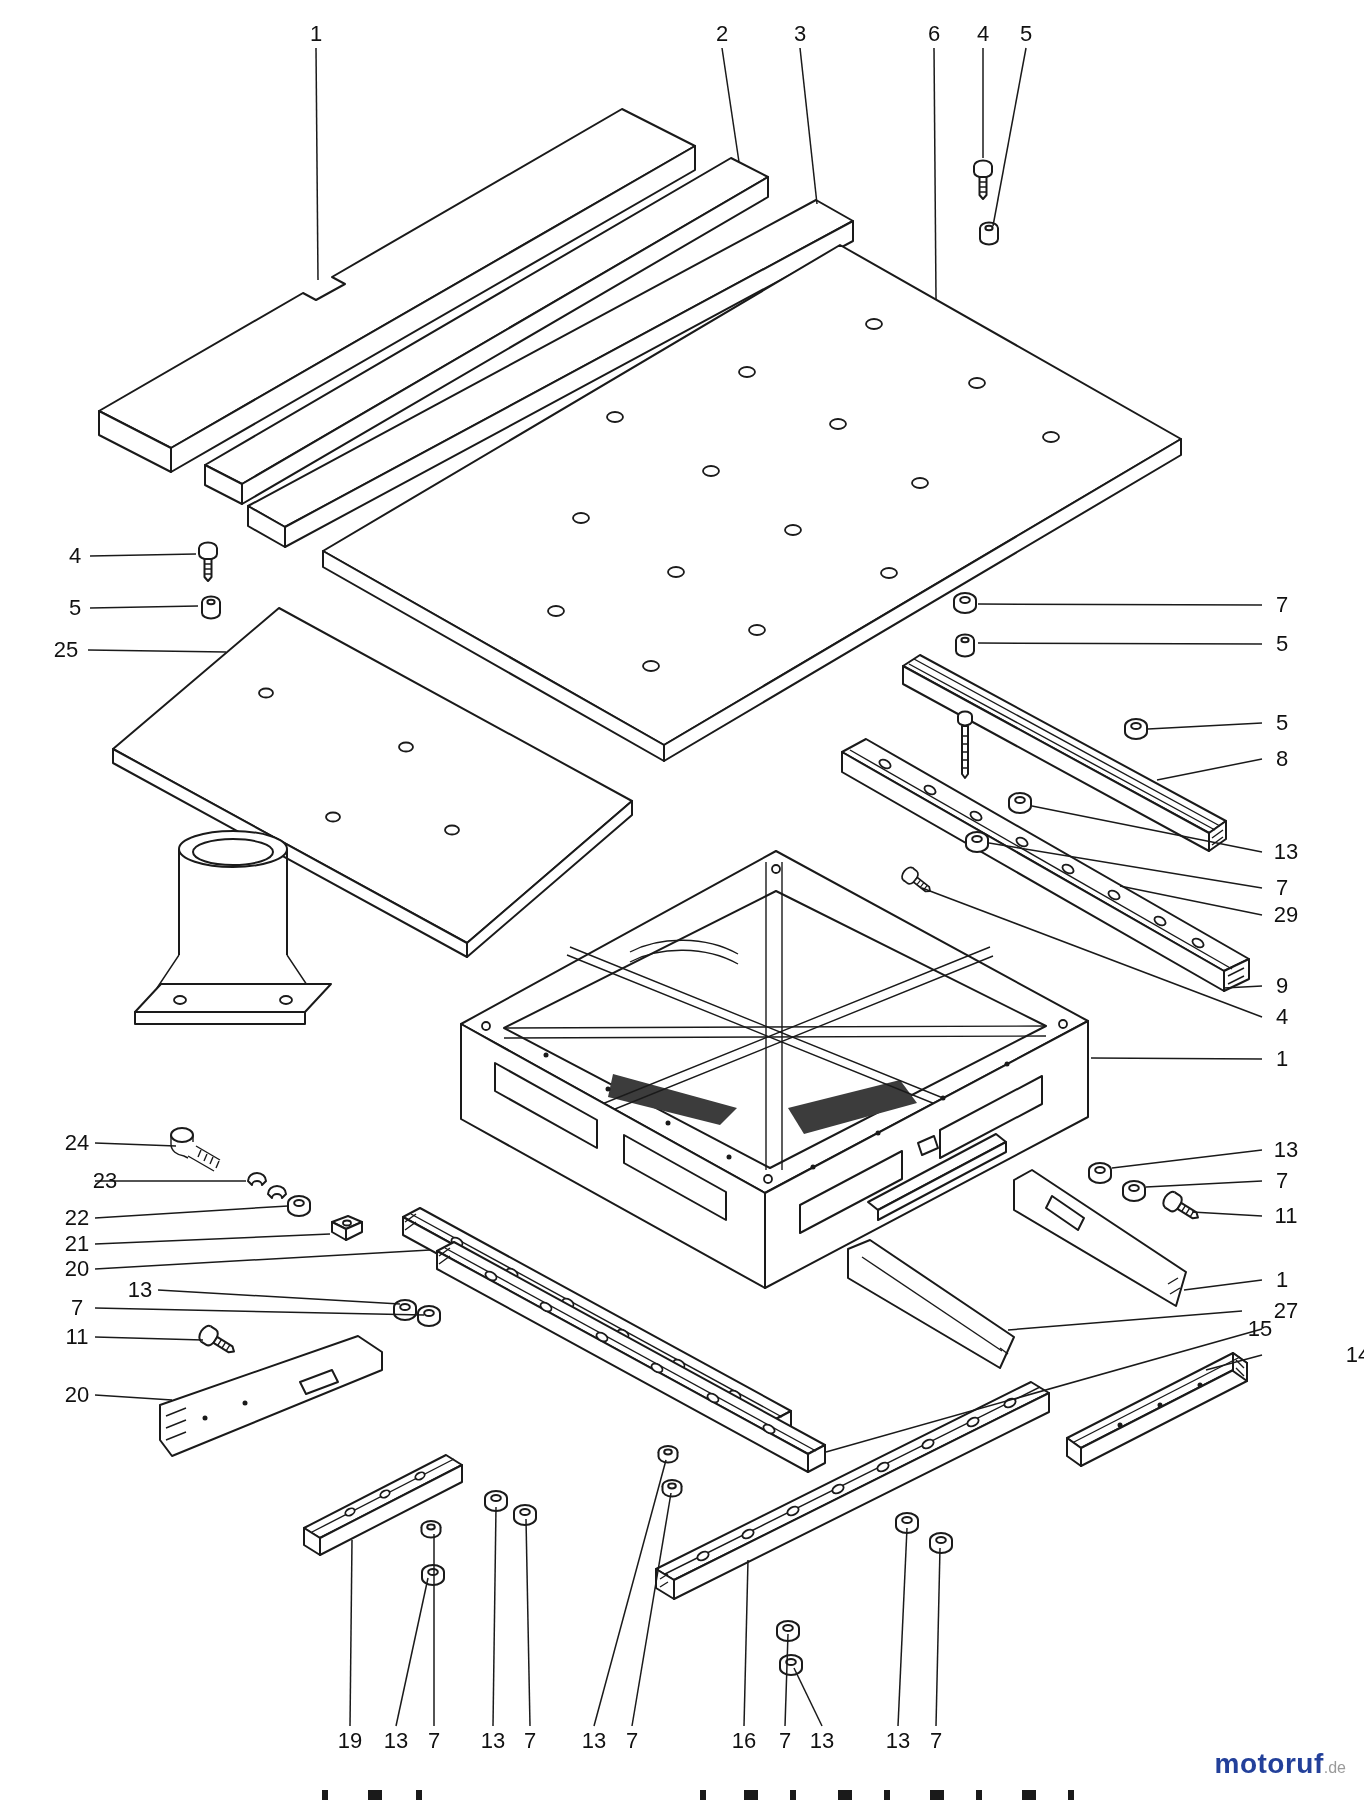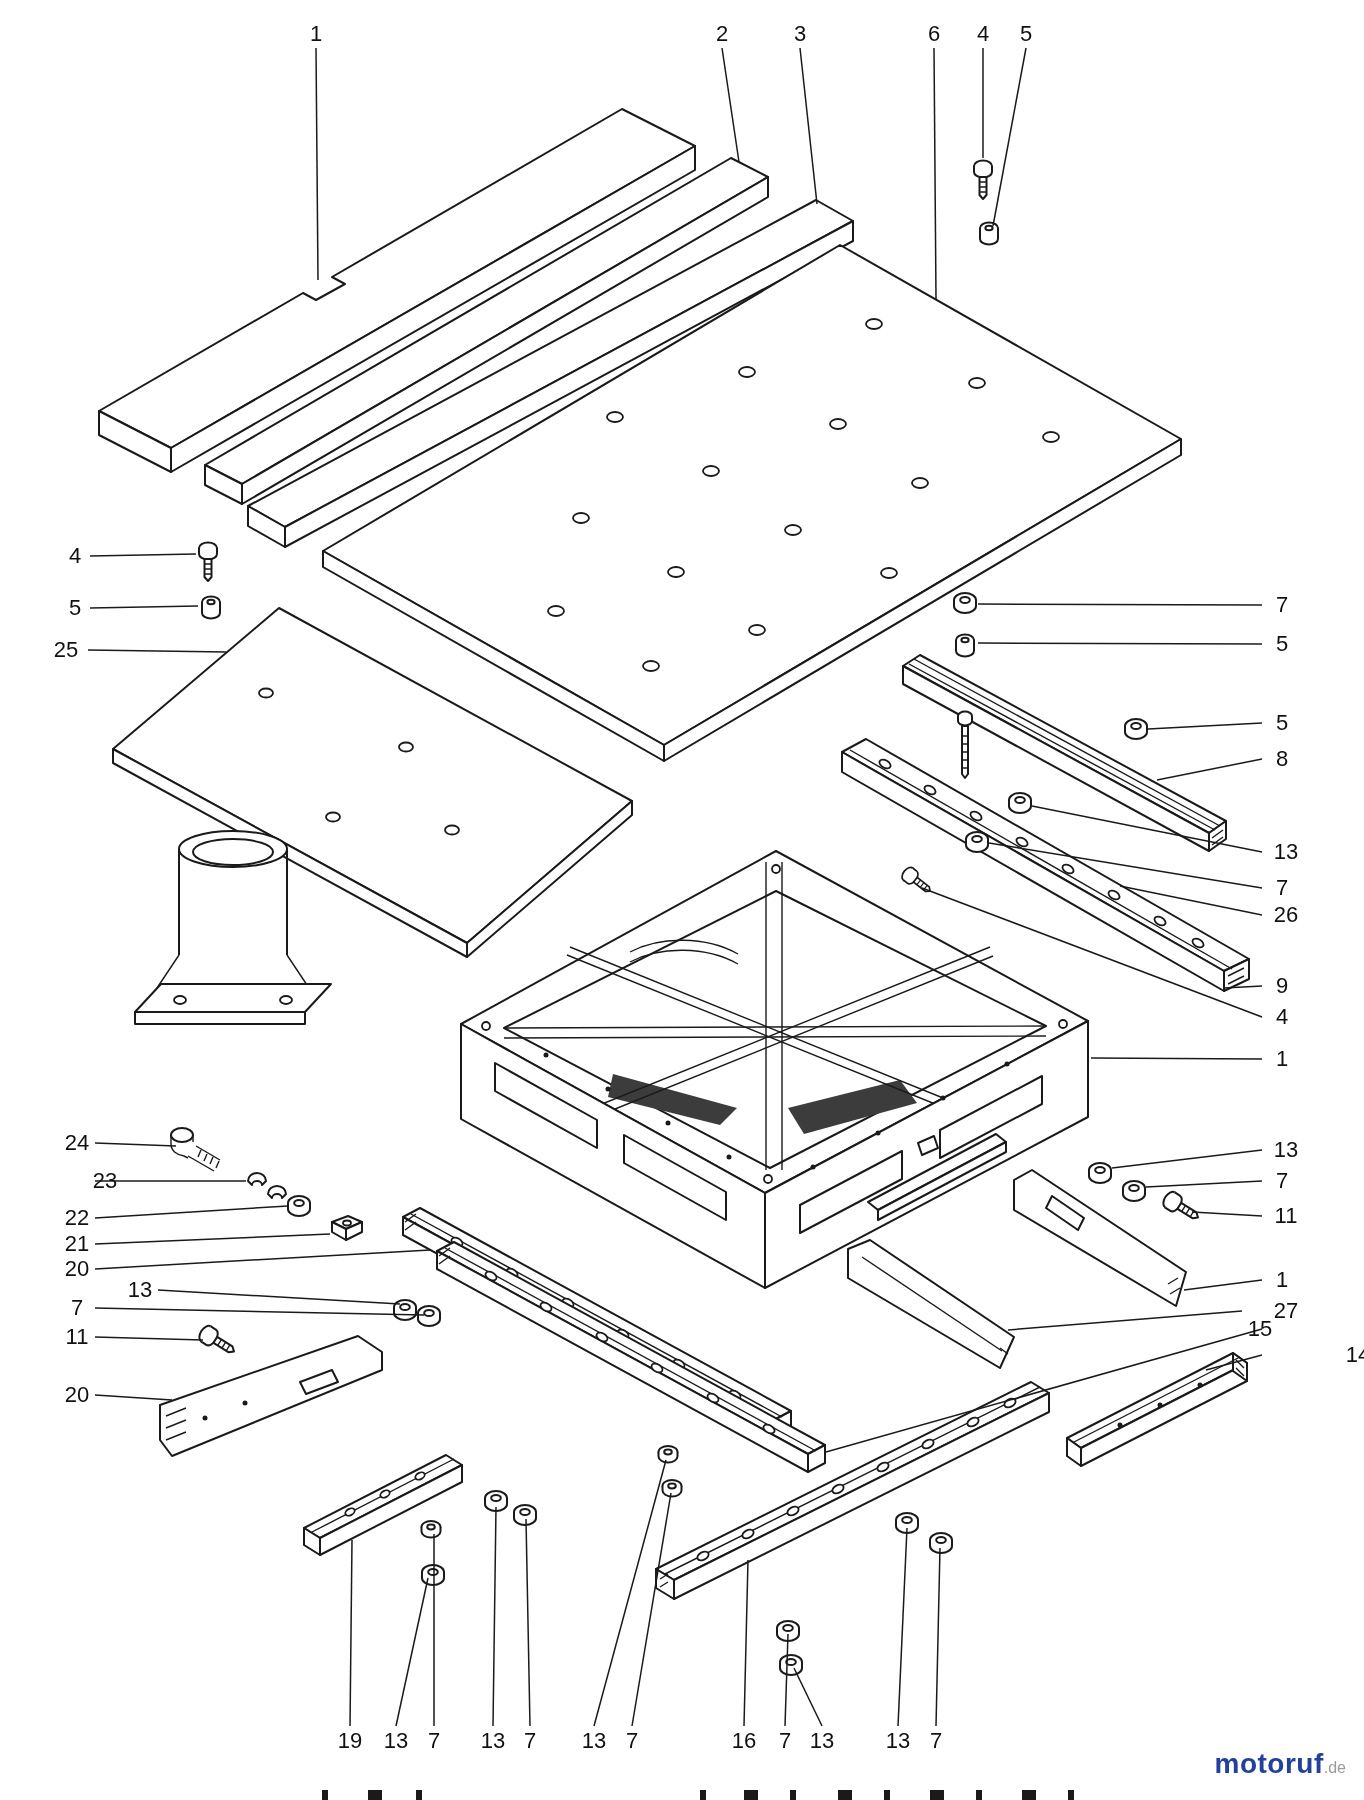--- a/index.html
+++ b/index.html
@@ -387,21 +387,21 @@
       <span class="callout" style="left: 1026px; top: 34px;">5</span>
       <span class="callout" style="left: 75px; top: 556px;">4</span>
       <span class="callout" style="left: 75px; top: 608px;">5</span>
       <span class="callout" style="left: 66px; top: 650px;">25</span>
       <span class="callout" style="left: 1282px; top: 605px;">7</span>
       <span class="callout" style="left: 1282px; top: 644px;">5</span>
       <span class="callout" style="left: 1282px; top: 723px;">5</span>
       <span class="callout" style="left: 1282px; top: 759px;">8</span>
       <span class="callout" style="left: 1286px; top: 852px;">13</span>
       <span class="callout" style="left: 1282px; top: 888px;">7</span>
-      <span class="callout" style="left: 1286px; top: 915px;">26</span>
+      <span class="callout" style="left: 1286px; top: 915px;">29</span>
       <span class="callout" style="left: 1282px; top: 986px;">9</span>
       <span class="callout" style="left: 1282px; top: 1017px;">4</span>
       <span class="callout" style="left: 1282px; top: 1059px;">1</span>
       <span class="callout" style="left: 1286px; top: 1150px;">13</span>
       <span class="callout" style="left: 1282px; top: 1181px;">7</span>
       <span class="callout" style="left: 1286px; top: 1216px;">11</span>
       <span class="callout" style="left: 1282px; top: 1280px;">1</span>
       <span class="callout" style="left: 1262px; top: 1311px; margin-left: 24px;">27</span>
       <span class="callout" style="left: 1260px; top: 1329px;">15</span>
       <span class="callout" style="left: 1358px; top: 1355px;">14</span>

